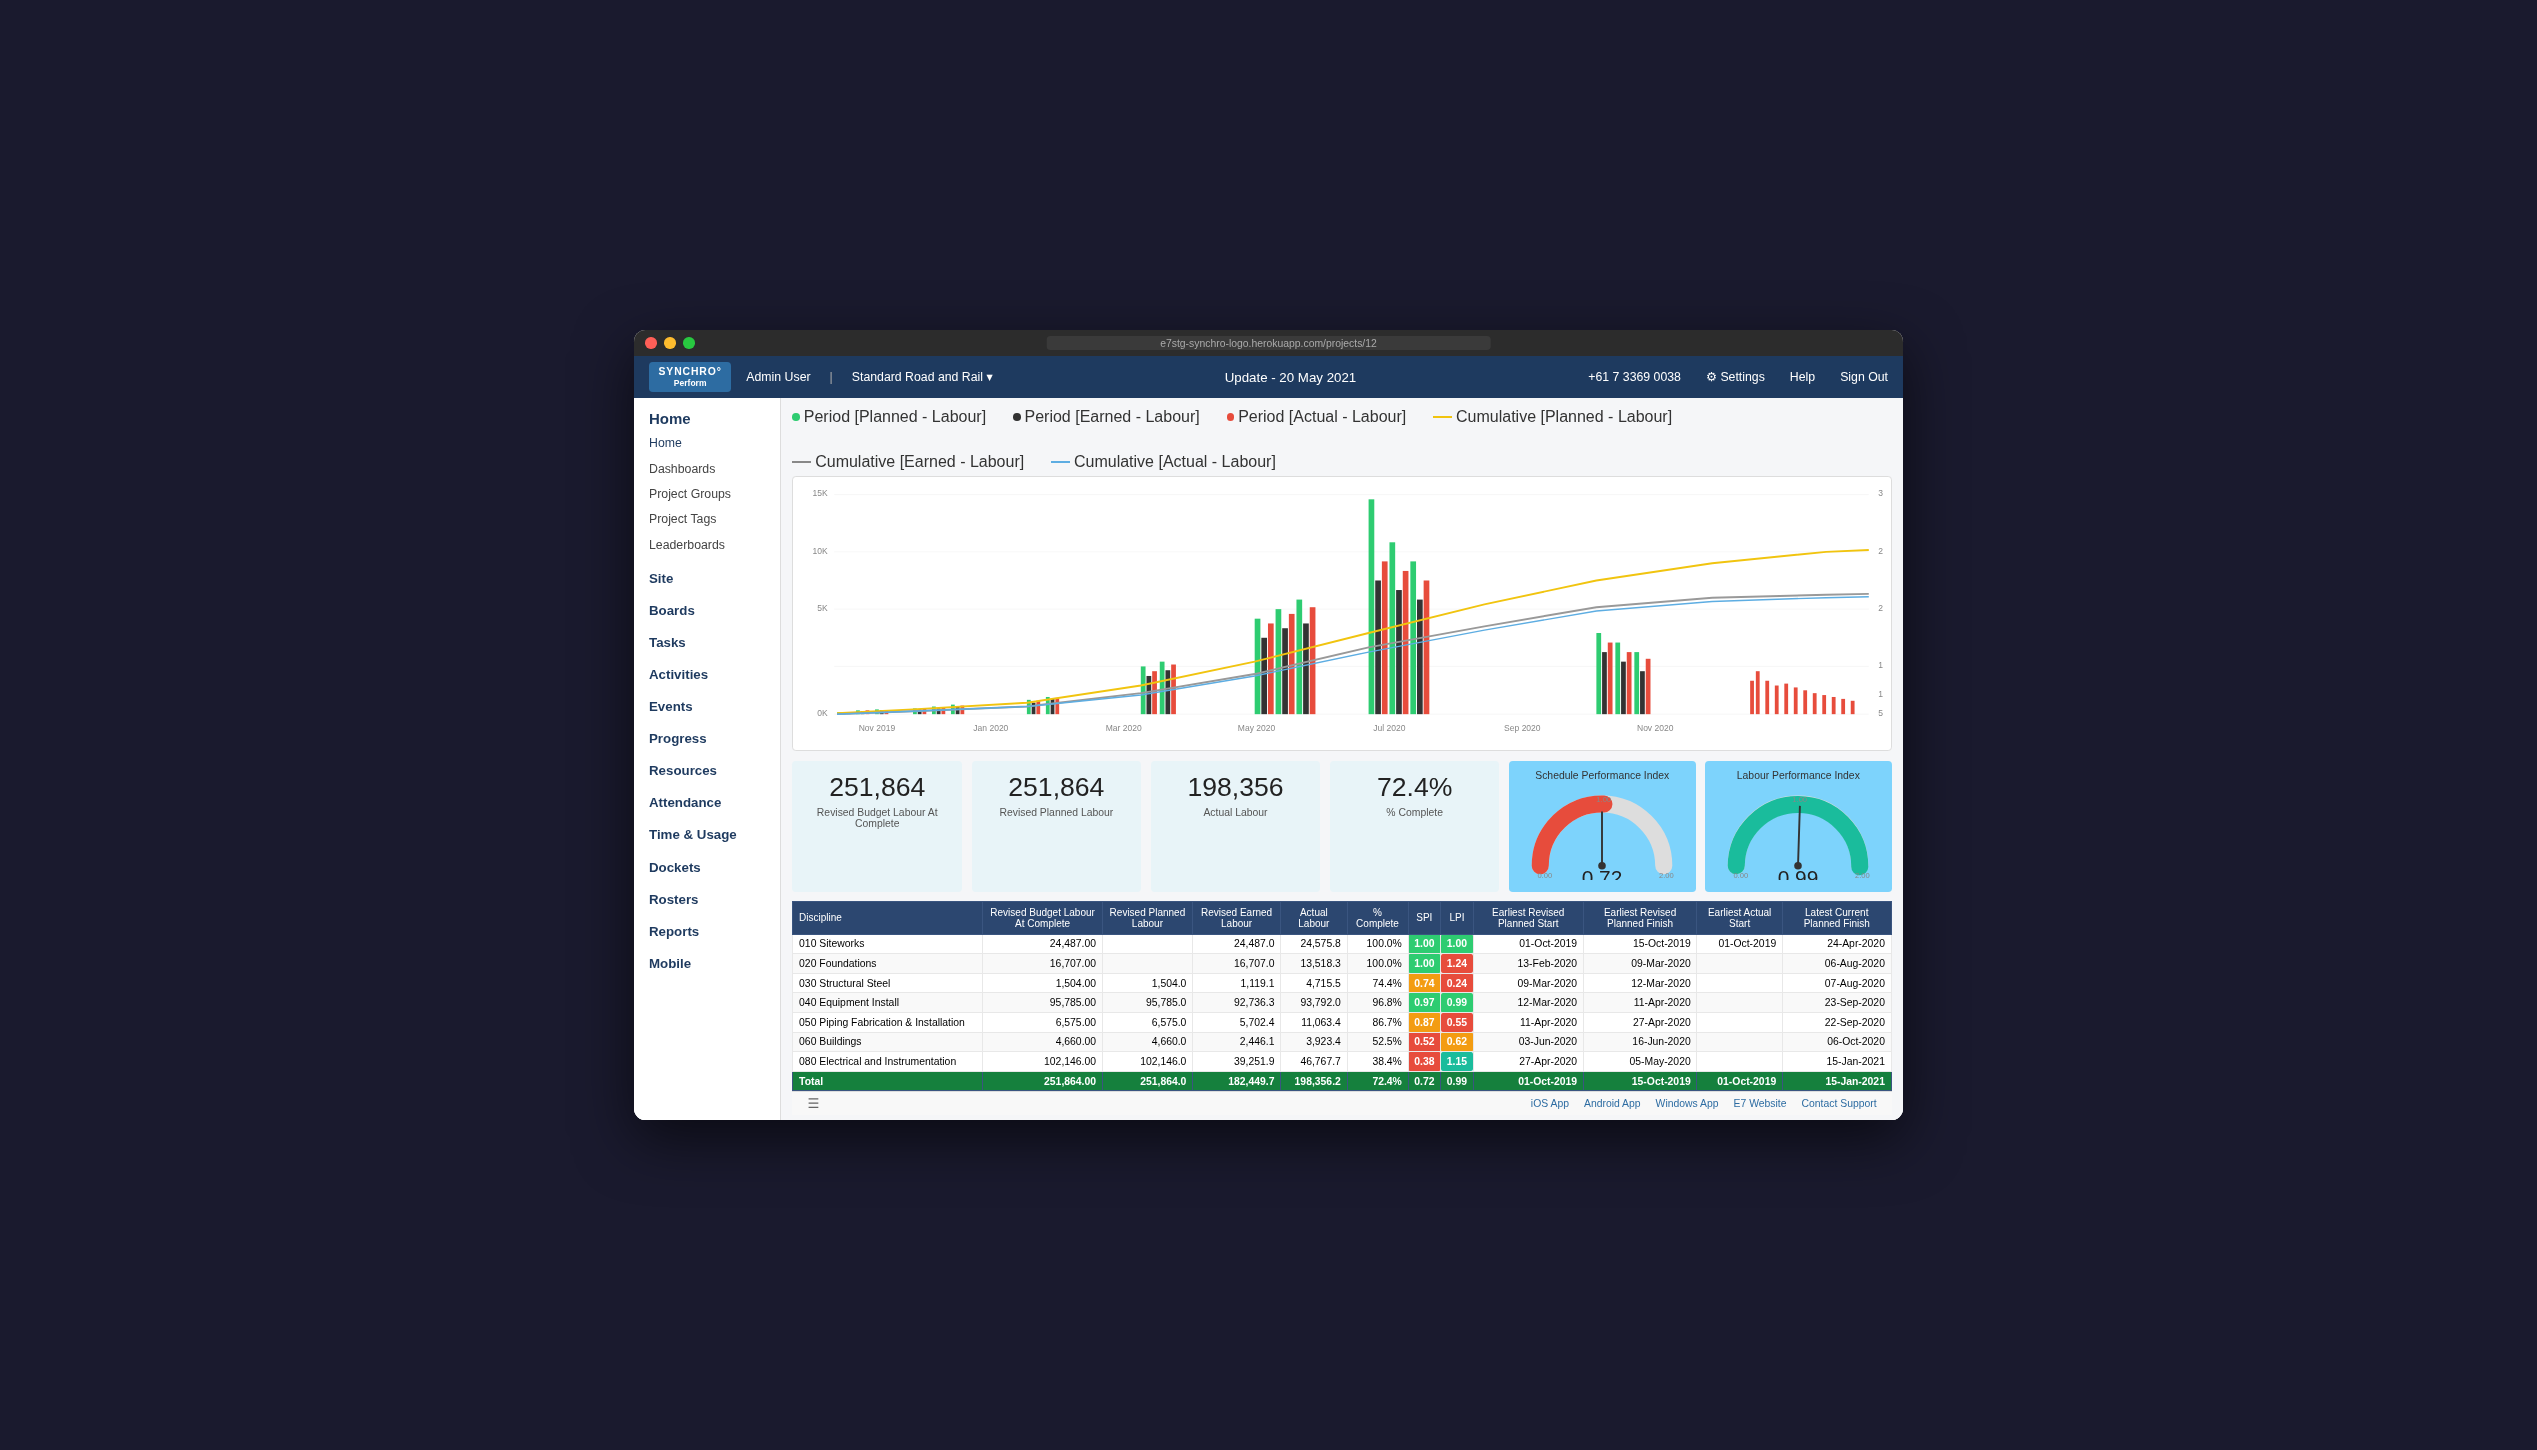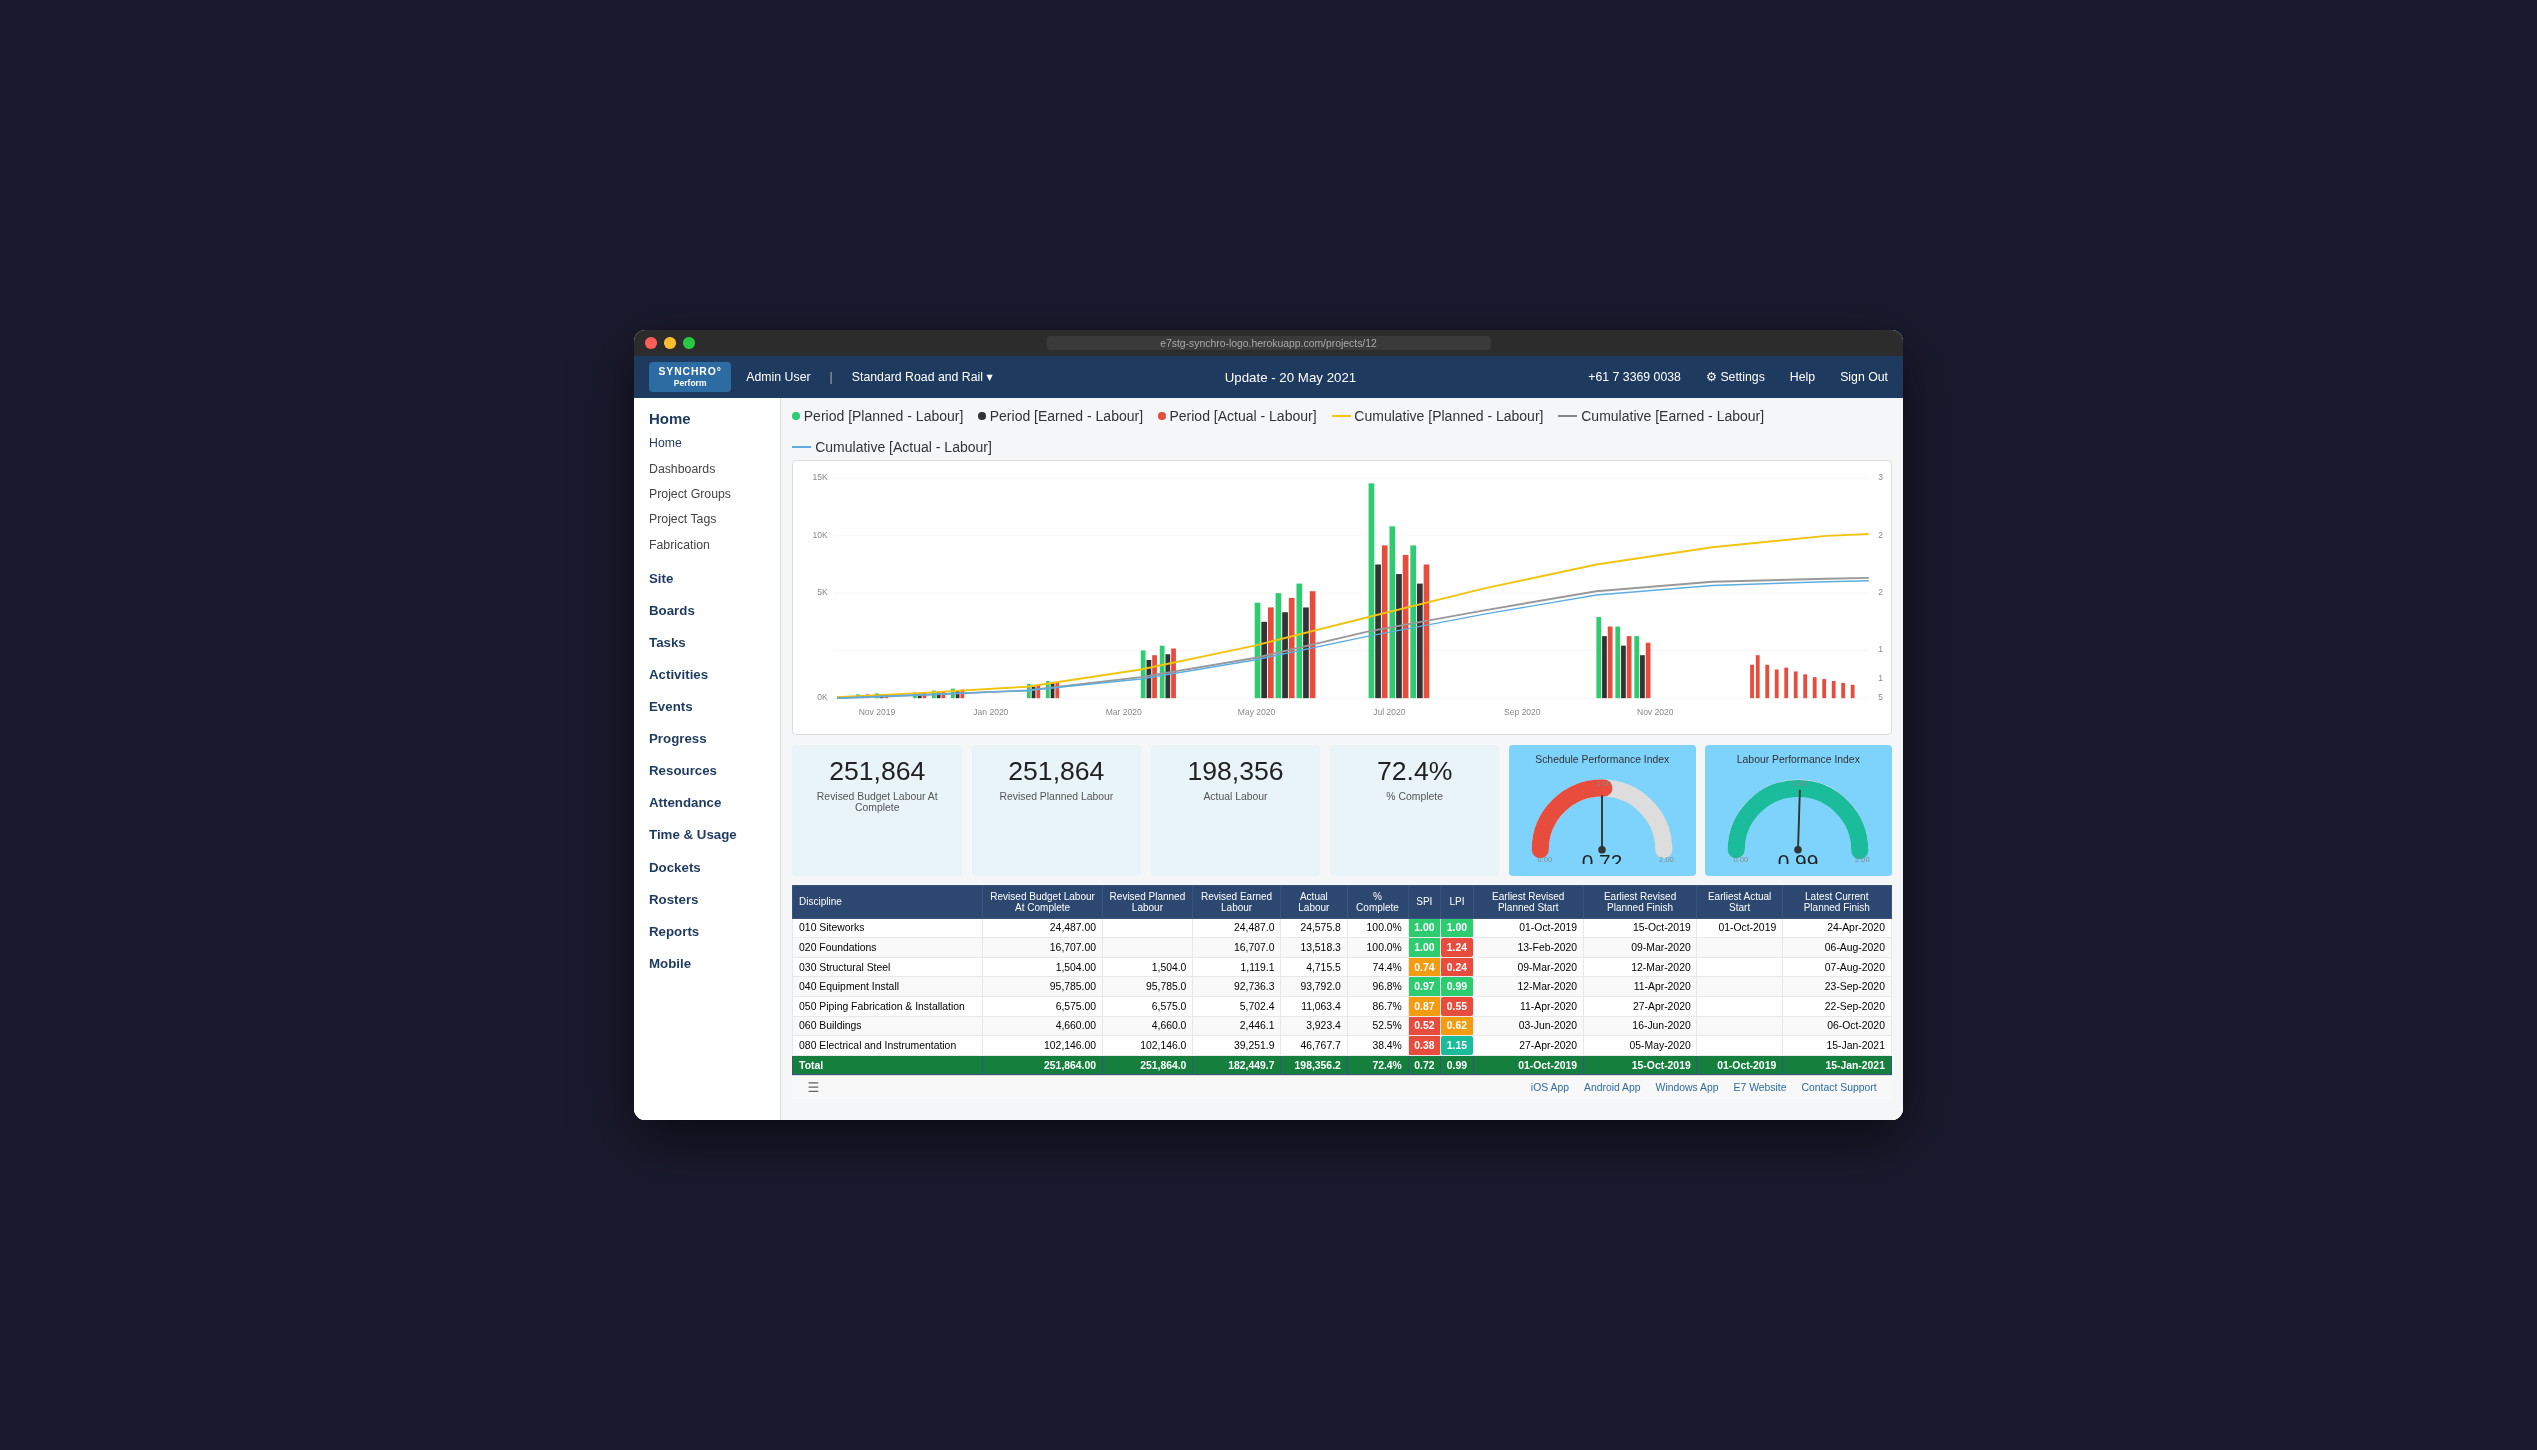--- a/index.html
+++ b/index.html
@@ -97,23 +97,23 @@
     .sidebar-item.active { color: #1e3a5f; font-weight: 500; }
     .sidebar-section-header.section { padding-top: 13.3px; }
     .main-content {
       flex: 1;
       overflow-y: auto;
       padding: 9.5px 11.4px;
       background: #f5f6f8;
     }
     .legend-bar {
       display: flex;
-      gap: 15px;
+      gap: 27px;
       align-items: center;
-      font-size: 14px;
+      font-size: 16px;
       color: #333;
       margin-bottom: 5.7px;
       flex-wrap: wrap;
       text-align: center;
     }
     .legend-item { display: flex; align-items: center; gap: 3.8px; }
     .legend-dot { width: 7.6px; height: 7.6px; border-radius: 50%; }
     .legend-line { width: 19px; height: 1.9px; }
     .chart-container {
       background: white;
@@ -254,21 +254,21 @@
   </div>
 
   <div class="content-wrapper">
 
     <div class="sidebar">
       <div class="sidebar-section-header" style="font-size:15px;padding-top:11.4px;">Home</div>
       <div class="sidebar-item active">Home</div>
       <div class="sidebar-item">Dashboards</div>
       <div class="sidebar-item">Project Groups</div>
       <div class="sidebar-item">Project Tags</div>
-      <div class="sidebar-item">Fabrication</div>
+      <div class="sidebar-item">Leaderboards</div>
 
       <div class="sidebar-section-header section">Site</div>
       <div class="sidebar-section-header section">Boards</div>
       <div class="sidebar-section-header section">Tasks</div>
       <div class="sidebar-section-header section">Activities</div>
       <div class="sidebar-section-header section">Events</div>
       <div class="sidebar-section-header section">Progress</div>
       <div class="sidebar-section-header section">Resources</div>
       <div class="sidebar-section-header section">Attendance</div>
       <div class="sidebar-section-header section">Time &amp; Usage</div>

